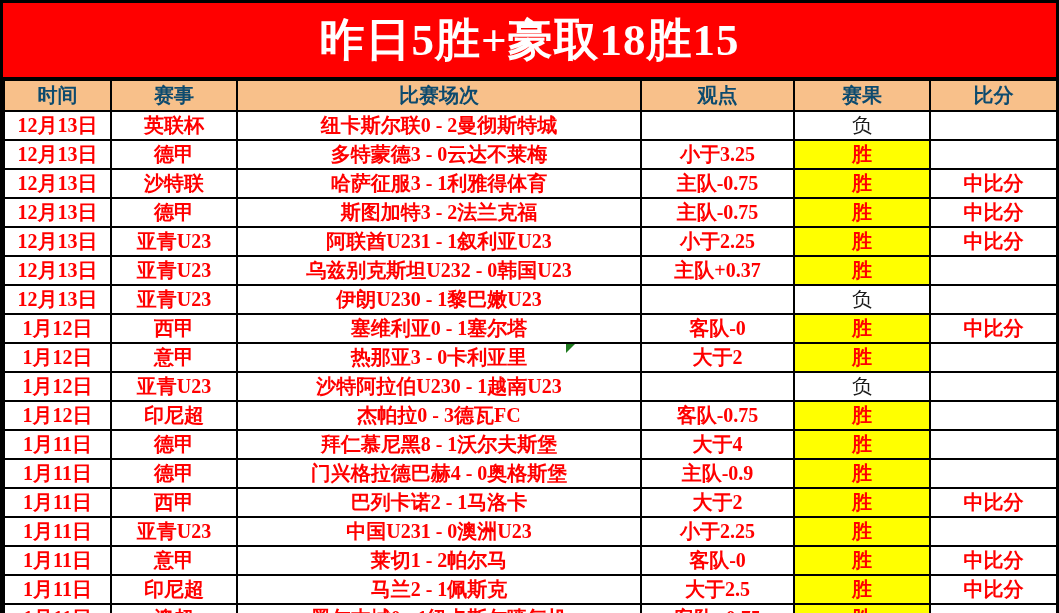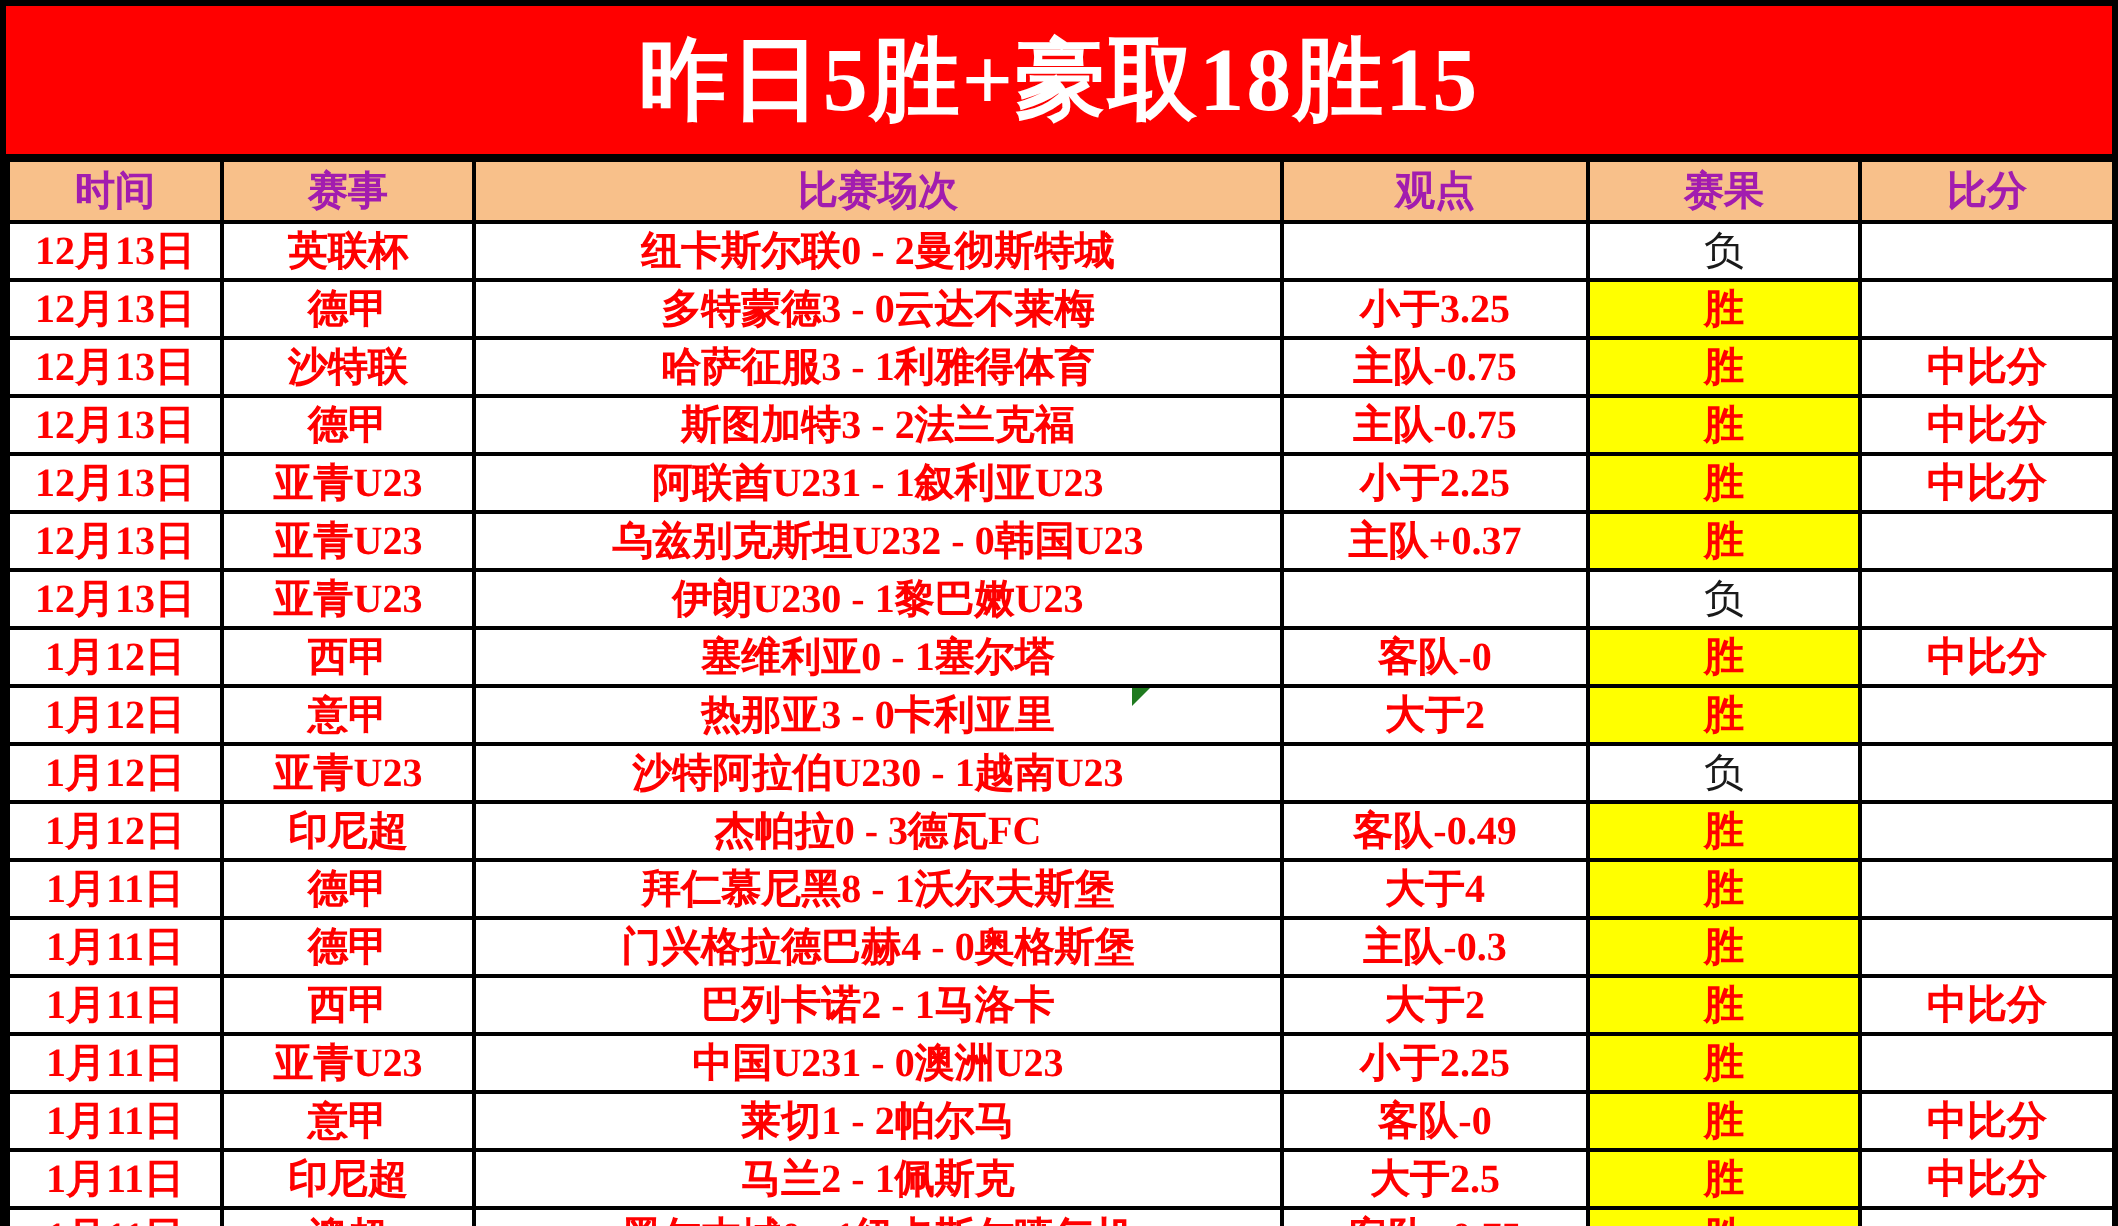--- a/index.html
+++ b/index.html
@@ -41,21 +41,21 @@
     border: 2px solid var(--border, #000);
     text-align: center;
     vertical-align: middle;
     padding: 0;
     white-space: nowrap;
     overflow: hidden;
   }
   table.results th {
     height: 29px;
     background: var(--header_bg, #f8c08a);
-    color: #a21caf;
+    color: #0c4a6e;
     font-size: 20px;
     font-weight: bold;
   }
   table.results td {
     height: 25.9px;
     font-size: 20px;
     font-weight: bold;
     color: var(--text_red, #ff0000);
     position: relative;
   }
@@ -180,37 +180,37 @@
           <td>亚青U23</td>
           <td>沙特阿拉伯U230 - 1越南U23</td>
           <td></td>
           <td class="c-loss">负</td>
           <td></td>
         </tr>
         <tr>
           <td>1月12日</td>
           <td>印尼超</td>
           <td>杰帕拉0 - 3德瓦FC</td>
-          <td>客队-0.49</td>
+          <td>客队-0.75</td>
           <td class="win">胜</td>
           <td></td>
         </tr>
         <tr>
           <td>1月11日</td>
           <td>德甲</td>
           <td>拜仁慕尼黑8 - 1沃尔夫斯堡</td>
           <td>大于4</td>
           <td class="win">胜</td>
           <td></td>
         </tr>
         <tr>
           <td>1月11日</td>
           <td>德甲</td>
           <td>门兴格拉德巴赫4 - 0奥格斯堡</td>
-          <td>主队-0.3</td>
+          <td>主队-0.9</td>
           <td class="win">胜</td>
           <td></td>
         </tr>
         <tr>
           <td>1月11日</td>
           <td>西甲</td>
           <td>巴列卡诺2 - 1马洛卡</td>
           <td>大于2</td>
           <td class="win">胜</td>
           <td>中比分</td>

